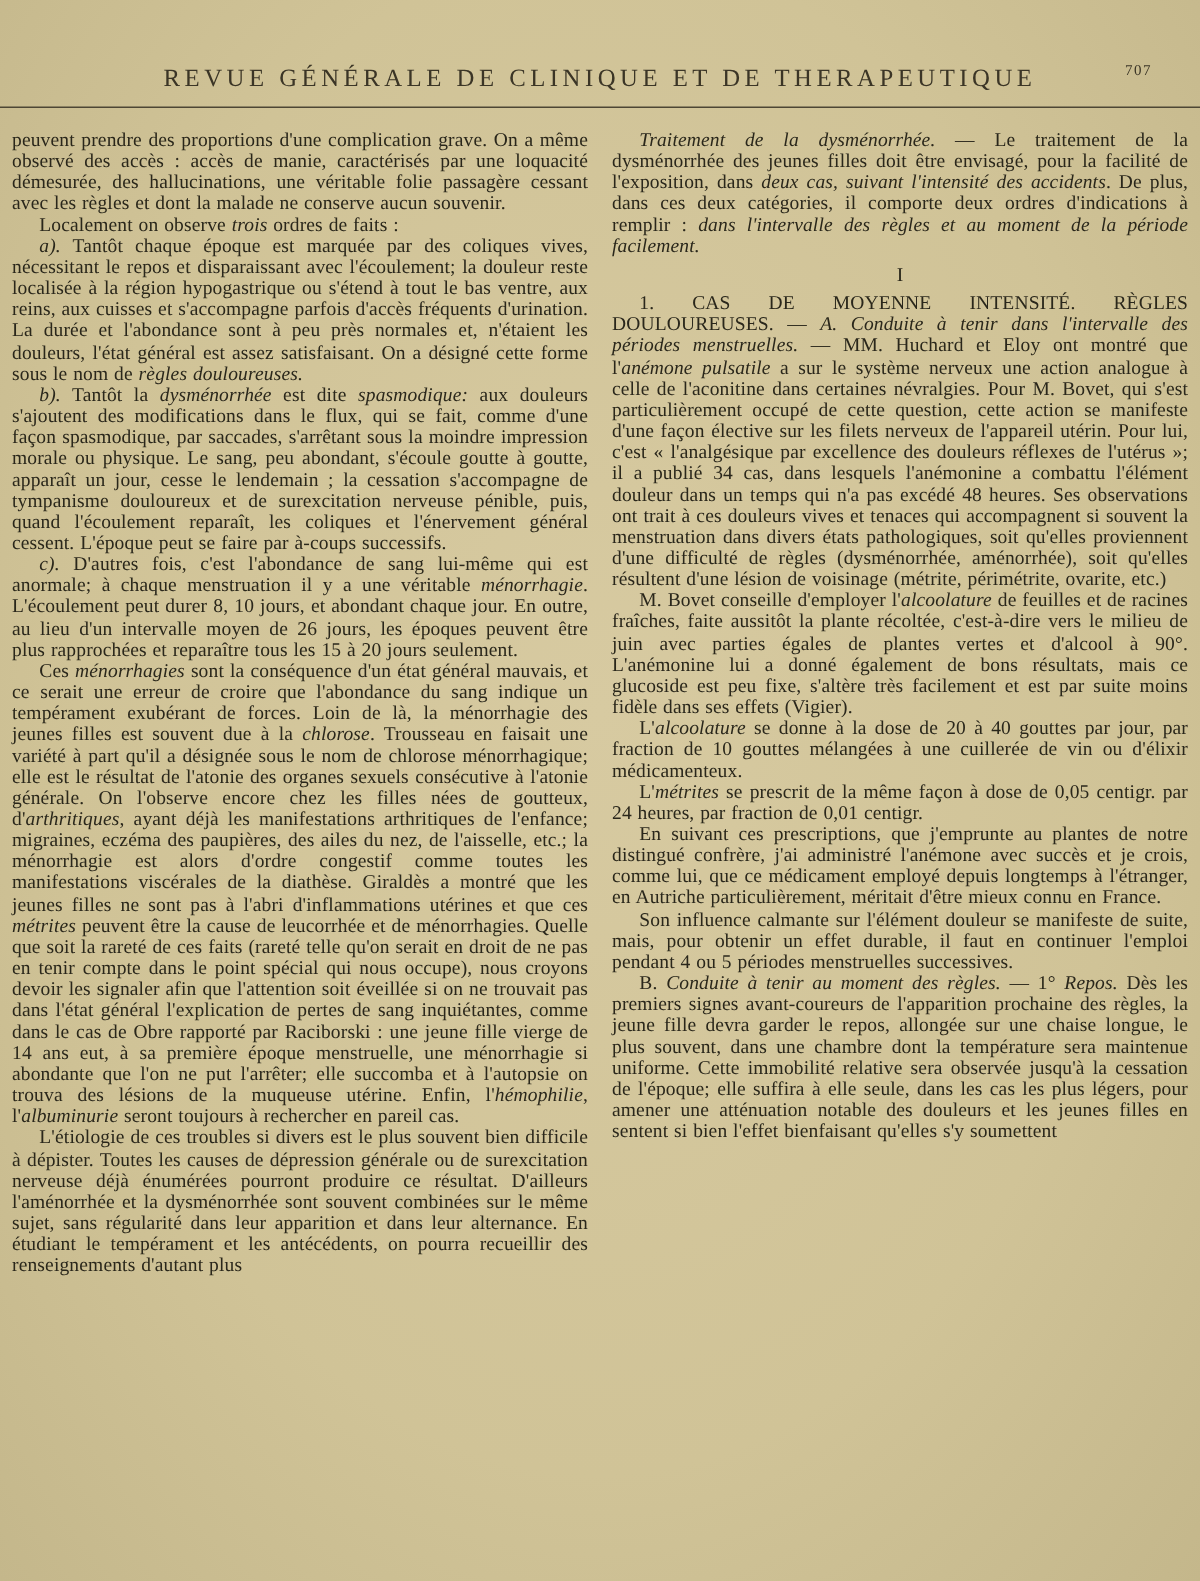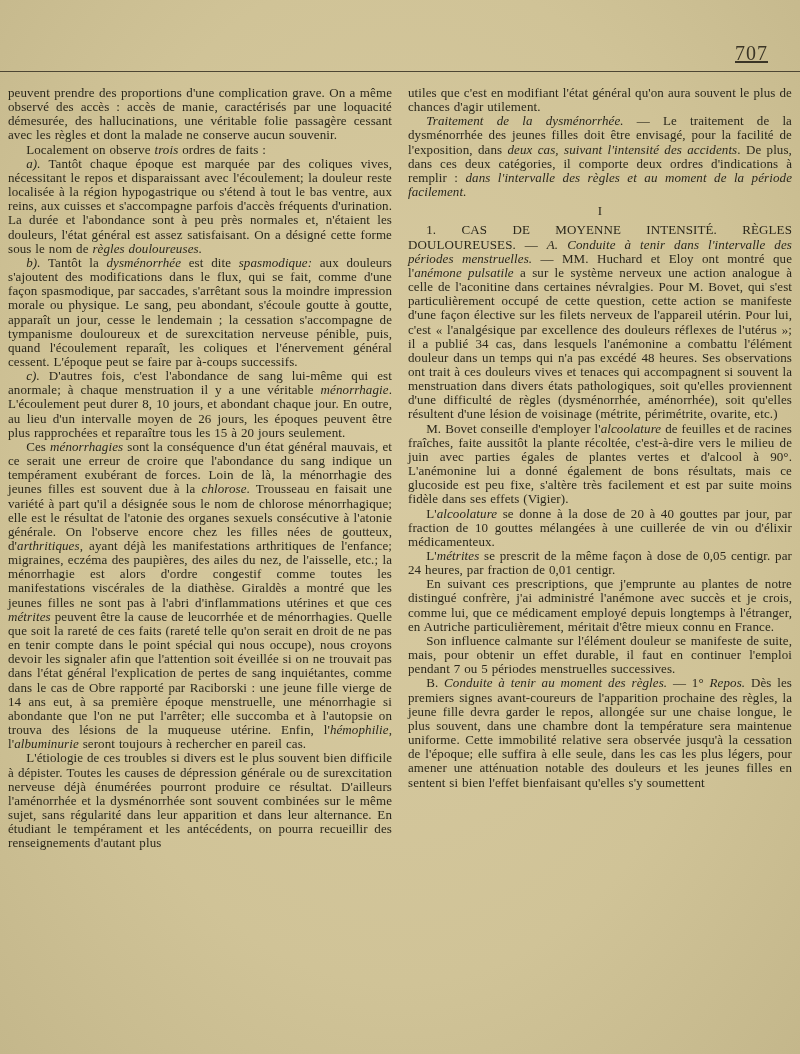--- a/index.html
+++ b/index.html
@@ -30,24 +30,23 @@
     text-align: center;
     font-size: 16.5px;
     letter-spacing: 3px;
     color: #3b3526;
     white-space: nowrap;
   }
   .header-page-number {
     position: absolute;
     top: 42px;
     right: 32px;
-    font-size: 20px;
+    font-size: 10px;
     letter-spacing: 1px;
     color: #3b3526;
-    text-decoration: underline;
   }
   .columns {
     display: flex;
     gap: 16px;
     padding: 14px 8px 0 8px;
     height: 968px;
     overflow: hidden;
   }
   .col {
     flex: 1 1 0;
@@ -71,40 +70,40 @@
     text-indent: 0;
     margin: 5px 0 5px 0;
   }
   .para i { font-style: italic; }
 </style>
 </head>
 <body>
 
 <div class="page">
   <header class="page-header">
+    <div class="header-title">REVUE GÉNÉRALE DE CLINIQUE ET DE THERAPEUTIQUE</div>
     <div class="header-page-number">707</div>
     <div class="header-rule"></div>
   </header>
 
   <div class="columns">
     <div class="col">
         <p class="para noindent">peuvent prendre des proportions d'une complication grave. On a même observé des accès : accès de manie, caractérisés par une loquacité démesurée, des hallucinations, une véritable folie passagère cessant avec les règles et dont la malade ne conserve aucun souvenir.</p>
         <p class="para">Localement on observe <i>trois</i> ordres de faits :</p>
         <p class="para"><i>a).</i> Tantôt chaque époque est marquée par des coliques vives, nécessitant le repos et disparaissant avec l'écoulement; la douleur reste localisée à la région hypogastrique ou s'étend à tout le bas ventre, aux reins, aux cuisses et s'accompagne parfois d'accès fréquents d'urination. La durée et l'abondance sont à peu près normales et, n'étaient les douleurs, l'état général est assez satisfaisant. On a désigné cette forme sous le nom de <i>règles douloureuses.</i></p>
         <p class="para"><i>b).</i> Tantôt la <i>dysménorrhée</i> est dite <i>spasmodique:</i> aux douleurs s'ajoutent des modifications dans le flux, qui se fait, comme d'une façon spasmodique, par saccades, s'arrêtant sous la moindre impression morale ou physique. Le sang, peu abondant, s'écoule goutte à goutte, apparaît un jour, cesse le lendemain ; la cessation s'accompagne de tympanisme douloureux et de surexcitation nerveuse pénible, puis, quand l'écoulement reparaît, les coliques et l'énervement général cessent. L'époque peut se faire par à-coups successifs.</p>
         <p class="para"><i>c).</i> D'autres fois, c'est l'abondance de sang lui-même qui est anormale; à chaque menstruation il y a une véritable <i>ménorrhagie</i>. L'écoulement peut durer 8, 10 jours, et abondant chaque jour. En outre, au lieu d'un intervalle moyen de 26 jours, les époques peuvent être plus rapprochées et reparaître tous les 15 à 20 jours seulement.</p>
         <p class="para">Ces <i>ménorrhagies</i> sont la conséquence d'un état général mauvais, et ce serait une erreur de croire que l'abondance du sang indique un tempérament exubérant de forces. Loin de là, la ménorrhagie des jeunes filles est souvent due à la <i>chlorose</i>. Trousseau en faisait une variété à part qu'il a désignée sous le nom de chlorose ménorrhagique; elle est le résultat de l'atonie des organes sexuels consécutive à l'atonie générale. On l'observe encore chez les filles nées de goutteux, d'<i>arthritiques</i>, ayant déjà les manifestations arthritiques de l'enfance; migraines, eczéma des paupières, des ailes du nez, de l'aisselle, etc.; la ménorrhagie est alors d'ordre congestif comme toutes les manifestations viscérales de la diathèse. Giraldès a montré que les jeunes filles ne sont pas à l'abri d'inflammations utérines et que ces <i>métrites</i> peuvent être la cause de leucorrhée et de ménorrhagies. Quelle que soit la rareté de ces faits (rareté telle qu'on serait en droit de ne pas en tenir compte dans le point spécial qui nous occupe), nous croyons devoir les signaler afin que l'attention soit éveillée si on ne trouvait pas dans l'état général l'explication de pertes de sang inquiétantes, comme dans le cas de Obre rapporté par Raciborski : une jeune fille vierge de 14 ans eut, à sa première époque menstruelle, une ménorrhagie si abondante que l'on ne put l'arrêter; elle succomba et à l'autopsie on trouva des lésions de la muqueuse utérine. Enfin, l'<i>hémophilie</i>, l'<i>albuminurie</i> seront toujours à rechercher en pareil cas.</p>
         <p class="para">L'étiologie de ces troubles si divers est le plus souvent bien difficile à dépister. Toutes les causes de dépression générale ou de surexcitation nerveuse déjà énumérées pourront produire ce résultat. D'ailleurs l'aménorrhée et la dysménorrhée sont souvent combinées sur le même sujet, sans régularité dans leur apparition et dans leur alternance. En étudiant le tempérament et les antécédents, on pourra recueillir des renseignements d'autant plus</p>
       </div>
     <div class="col">
-        <p class="para noindent">utiles que c'est en modifiant l'état général qu'on aura souvent le plus de chances d'agir utilement.</p>
         <p class="para"><i>Traitement de la dysménorrhée.</i> — Le traitement de la dysménorrhée des jeunes filles doit être envisagé, pour la facilité de l'exposition, dans <i>deux cas, suivant l'intensité des accidents</i>. De plus, dans ces deux catégories, il comporte deux ordres d'indications à remplir : <i>dans l'intervalle des règles et au moment de la période facilement.</i></p>
         <p class="para noindent center">I</p>
         <p class="para">1. CAS DE MOYENNE INTENSITÉ. RÈGLES DOULOUREUSES. — <i>A. Conduite à tenir dans l'intervalle des périodes menstruelles.</i> — MM. Huchard et Eloy ont montré que l'<i>anémone pulsatile</i> a sur le système nerveux une action analogue à celle de l'aconitine dans certaines névralgies. Pour M. Bovet, qui s'est particulièrement occupé de cette question, cette action se manifeste d'une façon élective sur les filets nerveux de l'appareil utérin. Pour lui, c'est « l'analgésique par excellence des douleurs réflexes de l'utérus »; il a publié 34 cas, dans lesquels l'anémonine a combattu l'élément douleur dans un temps qui n'a pas excédé 48 heures. Ses observations ont trait à ces douleurs vives et tenaces qui accompagnent si souvent la menstruation dans divers états pathologiques, soit qu'elles proviennent d'une difficulté de règles (dysménorrhée, aménorrhée), soit qu'elles résultent d'une lésion de voisinage (métrite, périmétrite, ovarite, etc.)</p>
         <p class="para">M. Bovet conseille d'employer l'<i>alcoolature</i> de feuilles et de racines fraîches, faite aussitôt la plante récoltée, c'est-à-dire vers le milieu de juin avec parties égales de plantes vertes et d'alcool à 90°. L'anémonine lui a donné également de bons résultats, mais ce glucoside est peu fixe, s'altère très facilement et est par suite moins fidèle dans ses effets (Vigier).</p>
         <p class="para">L'<i>alcoolature</i> se donne à la dose de 20 à 40 gouttes par jour, par fraction de 10 gouttes mélangées à une cuillerée de vin ou d'élixir médicamenteux.</p>
         <p class="para">L'<i>métrites</i> se prescrit de la même façon à dose de 0,05 centigr. par 24 heures, par fraction de 0,01 centigr.</p>
         <p class="para">En suivant ces prescriptions, que j'emprunte au plantes de notre distingué confrère, j'ai administré l'anémone avec succès et je crois, comme lui, que ce médicament employé depuis longtemps à l'étranger, en Autriche particulièrement, méritait d'être mieux connu en France.</p>
-        <p class="para">Son influence calmante sur l'élément douleur se manifeste de suite, mais, pour obtenir un effet durable, il faut en continuer l'emploi pendant 7 ou 5 périodes menstruelles successives.</p>
+        <p class="para">Son influence calmante sur l'élément douleur se manifeste de suite, mais, pour obtenir un effet durable, il faut en continuer l'emploi pendant 4 ou 5 périodes menstruelles successives.</p>
         <p class="para">B. <i>Conduite à tenir au moment des règles.</i> — 1° <i>Repos.</i> Dès les premiers signes avant-coureurs de l'apparition prochaine des règles, la jeune fille devra garder le repos, allongée sur une chaise longue, le plus souvent, dans une chambre dont la température sera maintenue uniforme. Cette immobilité relative sera observée jusqu'à la cessation de l'époque; elle suffira à elle seule, dans les cas les plus légers, pour amener une atténuation notable des douleurs et les jeunes filles en sentent si bien l'effet bienfaisant qu'elles s'y soumettent</p>
       </div>
   </div>
 </div>
 
 </body></html>

